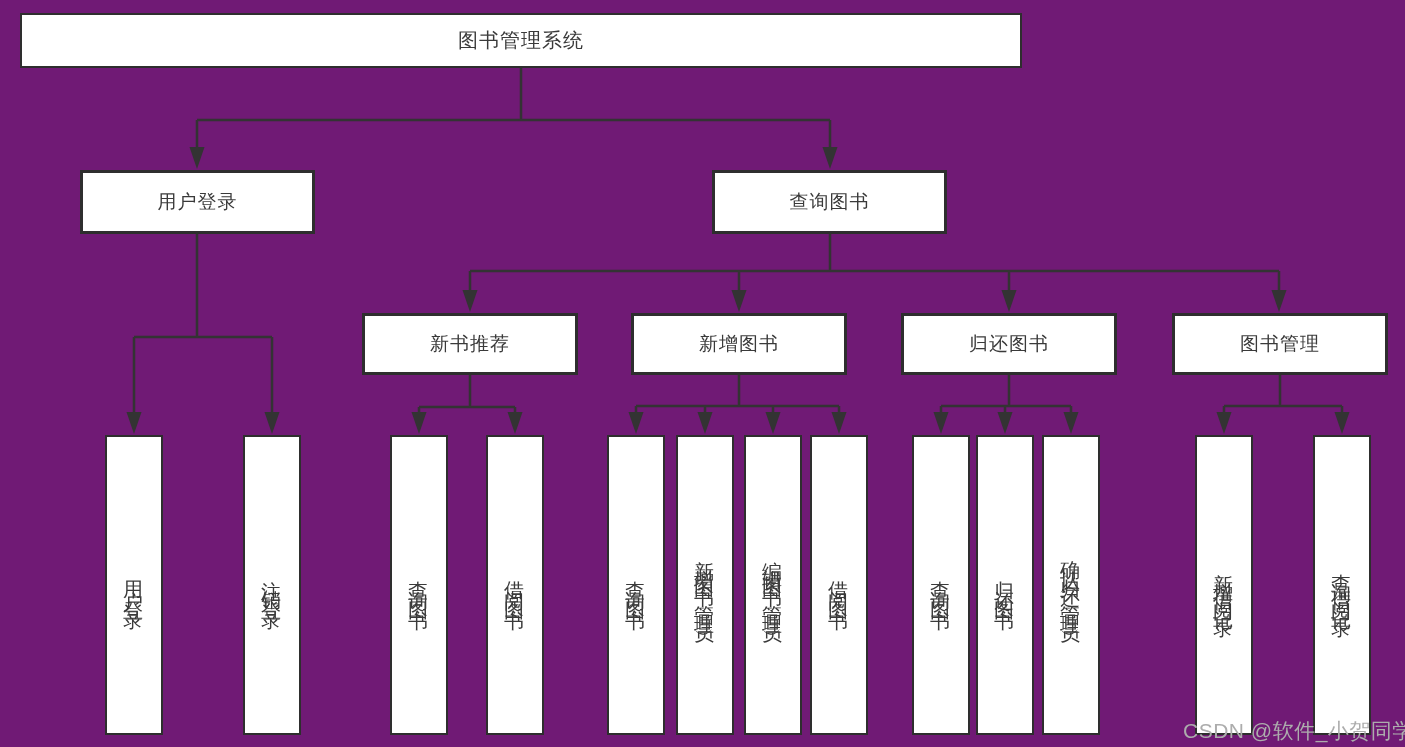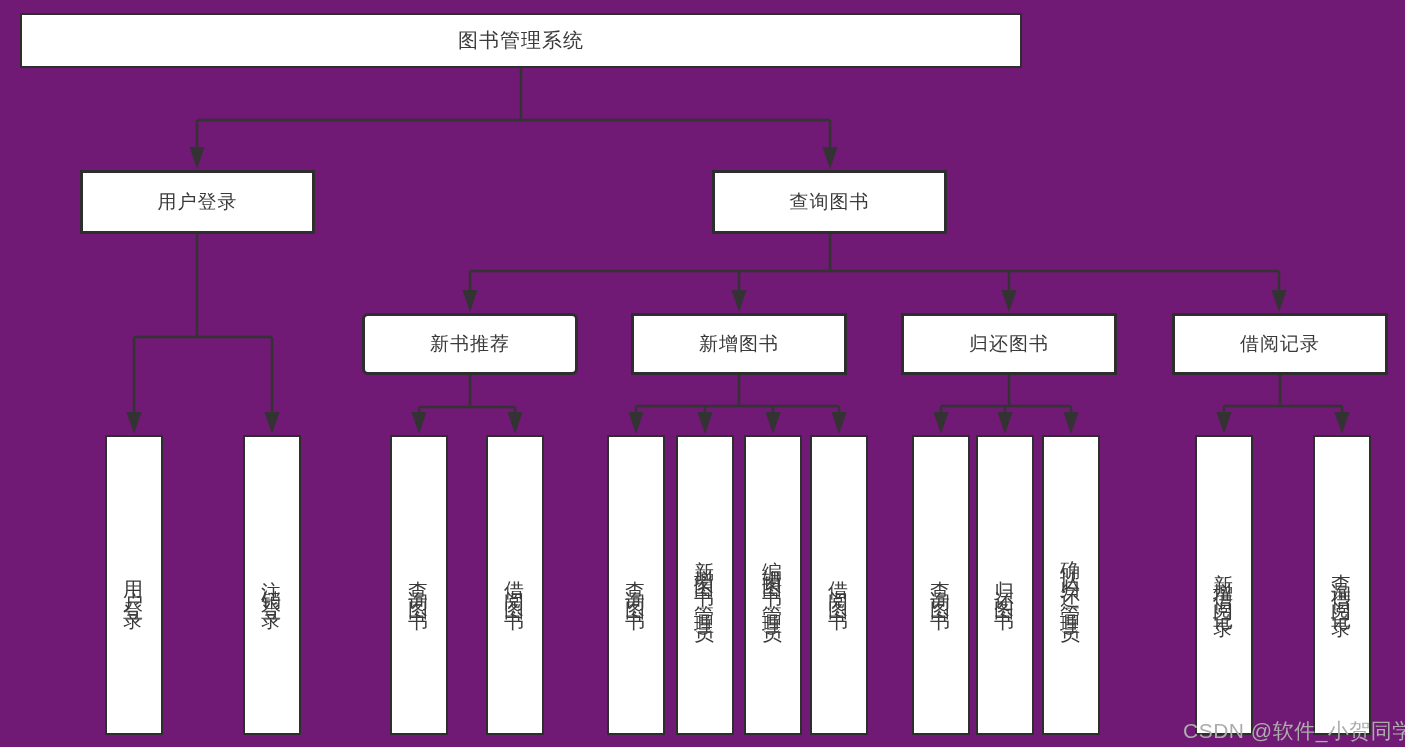--- a/index.html
+++ b/index.html
@@ -37,21 +37,21 @@
   .node.root {
     left: 20px; top: 13px;
     width: 1002px; height: 55px;
     border-width: 2px;
     font-size: 20px;
   }
   .node.l2 { top: 170px; width: 235px; height: 64px; }
   .node.l2.user-login  { left: 80px; }
   .node.l2.book-mgmt   { left: 712px; }
   .node.l3 { top: 313px; width: 216px; height: 62px; }
-  .node.l3.new-books      { left: 362px; border-radius: 6px; }
+  .node.l3.new-books      { left: 362px; }
   .node.l3.book-borrow    { left: 631px; }
   .node.l3.current-borrow { left: 901px; }
   .node.l3.borrow-records { left: 1172px; }
   .leaf {
     position: absolute;
     top: 435px;
     width: 58px;
     height: 300px;
     box-sizing: border-box;
     background: #ffffff;
@@ -162,21 +162,21 @@
   <div class="node l3 new-books">
     <span>新书推荐</span>
   </div>
   <div class="node l3 book-borrow">
     <span>新增图书</span>
   </div>
   <div class="node l3 current-borrow">
     <span>归还图书</span>
   </div>
   <div class="node l3 borrow-records">
-    <span>借阅记录</span>
+    <span>图书管理</span>
   </div>
 
   <div class="leaf a1">用户登录</div>
   <div class="leaf a2">注销登录</div>
 
   <div class="leaf b1">查询图书</div>
   <div class="leaf b2">借阅图书</div>
 
   <div class="leaf c1">查询图书</div>
   <div class="leaf c2">新增图书（管理员）</div>

